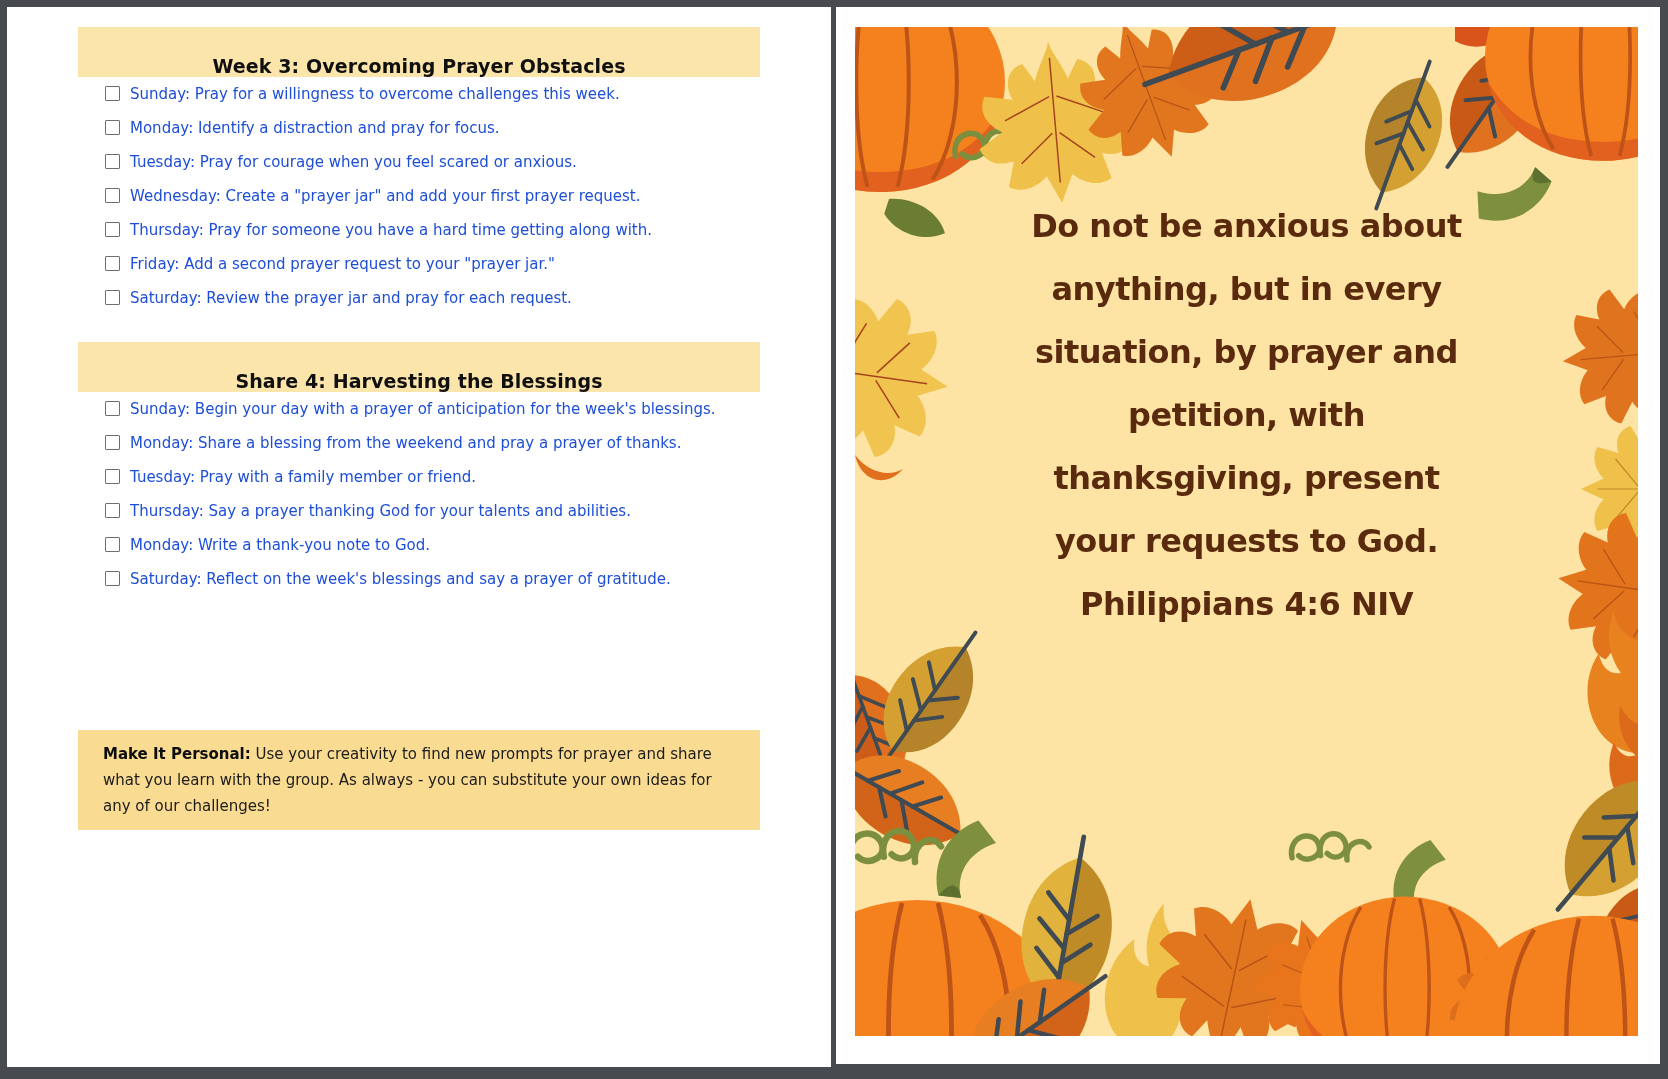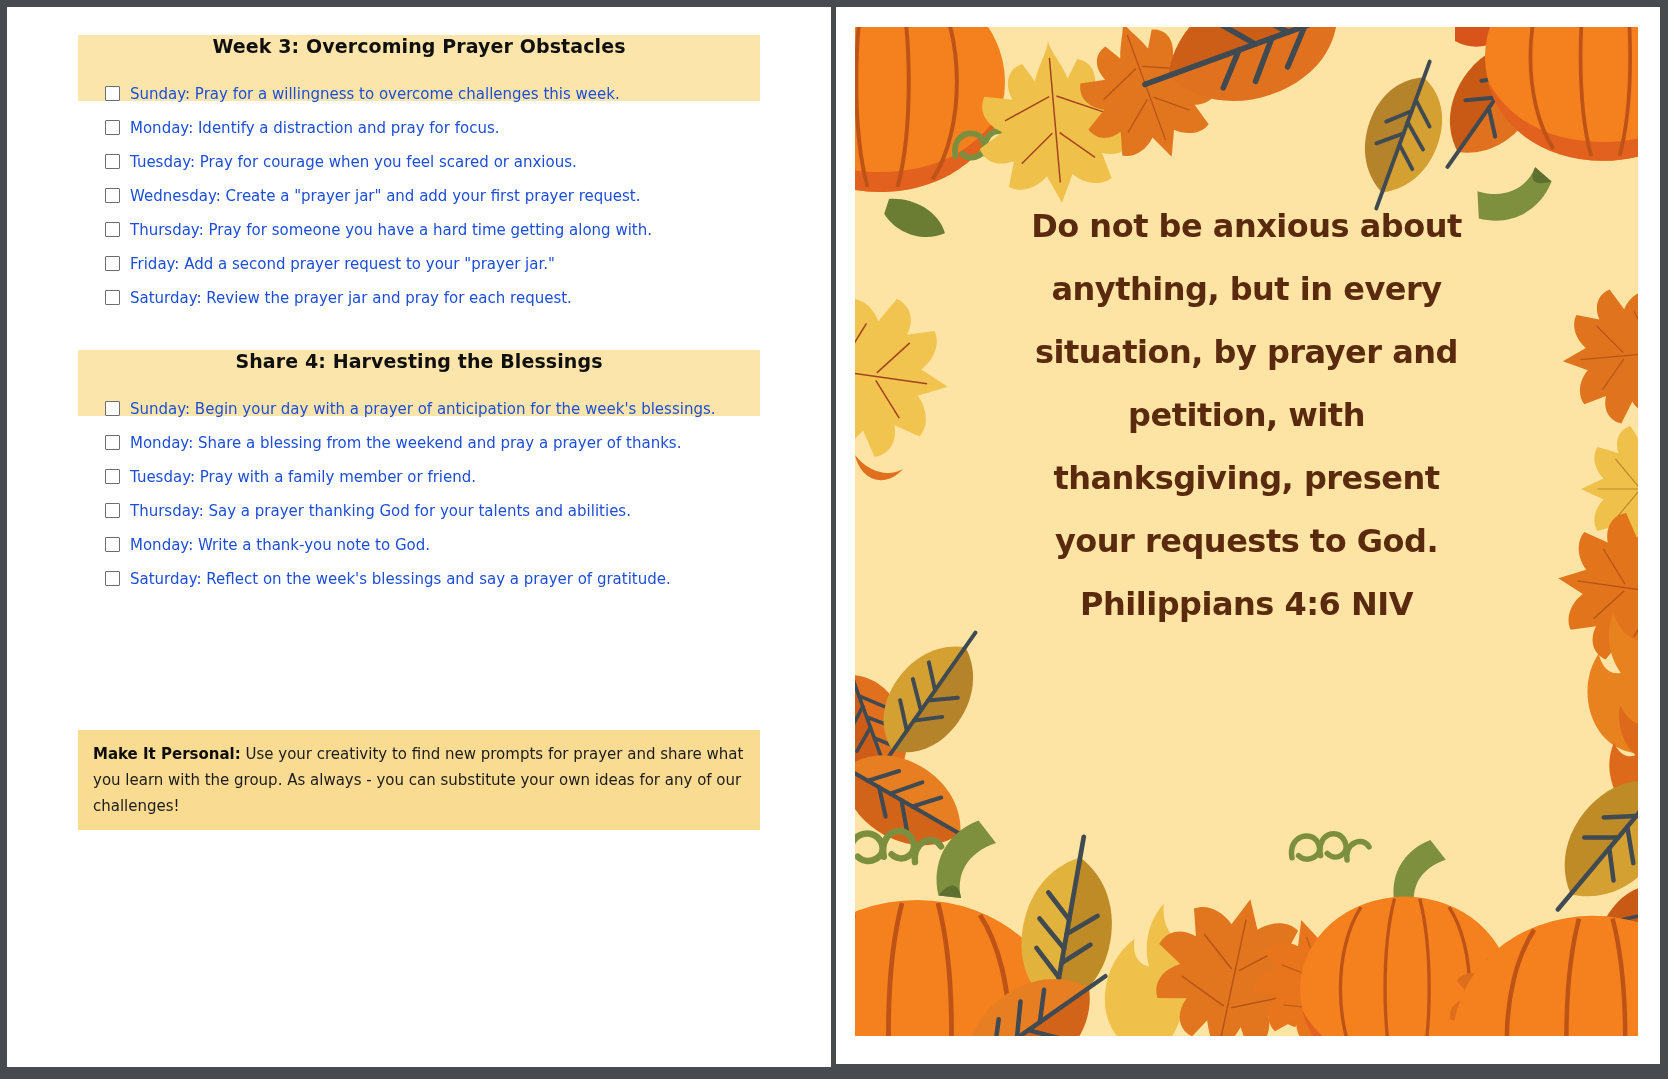--- a/index.html
+++ b/index.html
@@ -13,26 +13,25 @@
   .page{
     position:absolute;top:7px;
     background:#ffffff;
     height:1060px;
   }
   #page-left{left:7px;width:824px;}
   #page-right{left:836px;width:824px;height:1057px;}
 
   
   .band{
-    position:absolute;left:71px;width:682px;height:66px;
+    position:absolute;left:71px;width:682px;height:50px;
     background:#FCE5AA;
-    display:flex;align-items:flex-start;justify-content:center;
+    display:flex;align-items:flex-end;justify-content:center;
     font-weight:bold;font-size:19px;color:#101010;
     letter-spacing:0.1px;
-    margin-top:8px;
   }
   #band-week3{top:20px;}
   #band-week4{top:335px;}
   .checklist{
     position:absolute;left:98px;right:40px;
     list-style:none;margin:0;padding:0;
   }
   #list-week3{top:70px;}
   #list-week4{top:385px;}
   .check-row{
@@ -47,21 +46,21 @@
     margin:9px 10px 0 0;
     background:#ffffff;
   }
   .check-text{
     font-size:15px;color:#1d4ed8;
     max-width:600px;
   }
   .callout{
     position:absolute;left:71px;top:723px;width:682px;
     background:#FADB92;
-    padding:11px 15px;
+    padding:11px 25px;
     box-sizing:border-box;
     font-size:15px;line-height:26px;color:#1c1c1c;
   }
   .callout b{color:#0d0d0d;}
 
   
   .card{
     position:absolute;left:19px;top:20px;width:783px;height:1009px;
     background:#FDE4A4;
     overflow:hidden;

